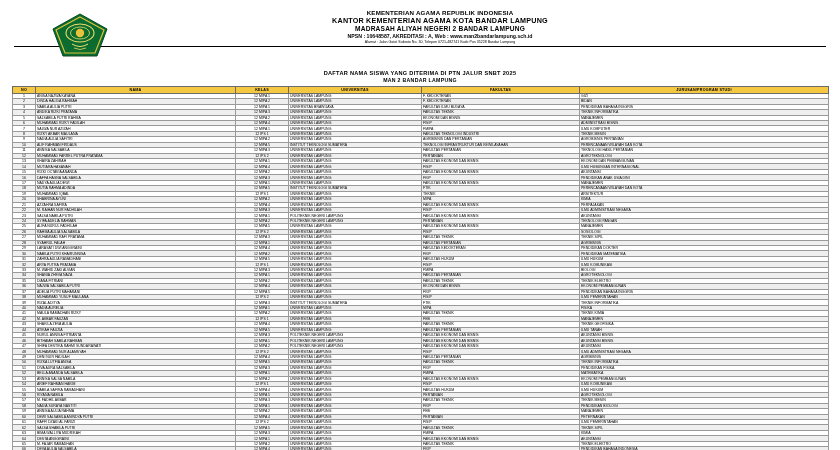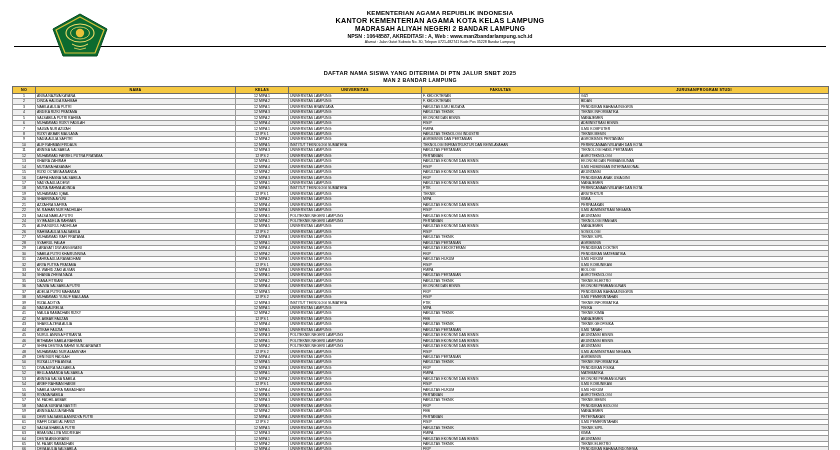--- a/index.html
+++ b/index.html
@@ -69,21 +69,21 @@
         <ellipse cx="28" cy="20" rx="14" ry="9" fill="none" stroke="#f0dc6a" stroke-width="1.1"></ellipse>
         <ellipse cx="28" cy="20" rx="9.5" ry="6" fill="none" stroke="#f0dc6a" stroke-width="0.8"></ellipse>
         <circle cx="28" cy="20" r="4.2" fill="#e8c23a"></circle>
         <path d="M20 31 q8 5 16 0" fill="none" stroke="#f0dc6a" stroke-width="1"></path>
         <path d="M22 35 q6 3 12 0" fill="none" stroke="#f0dc6a" stroke-width="0.8"></path>
       </svg>
     </div>
 
     <div class="kop-text">
       <div class="l1">KEMENTERIAN AGAMA REPUBLIK INDONESIA</div>
-      <div class="l2">KANTOR KEMENTERIAN AGAMA KOTA KELAS LAMPUNG</div>
+      <div class="l2">KANTOR KEMENTERIAN AGAMA KOTA BANDAR LAMPUNG</div>
       <div class="l3">MADRASAH ALIYAH NEGERI 2 BANDAR LAMPUNG</div>
       <div class="l4">NPSN : 10648587, AKREDITASI : A, Web : www.man2bandarlampung.sch.id</div>
       <div class="l5">Alamat : Jalan Gatot Subroto No. 30, Telepon 0721-482741 Kode Pos 35228 Bandar Lampung</div>
     </div>
     <div class="kop-rule"></div>
   </div>
 
   <div class="judul">
     <div class="t1">DAFTAR NAMA SISWA YANG DITERIMA DI PTN JALUR  SNBT 2025</div>
     <div class="t2">MAN 2 BANDAR LAMPUNG</div>

